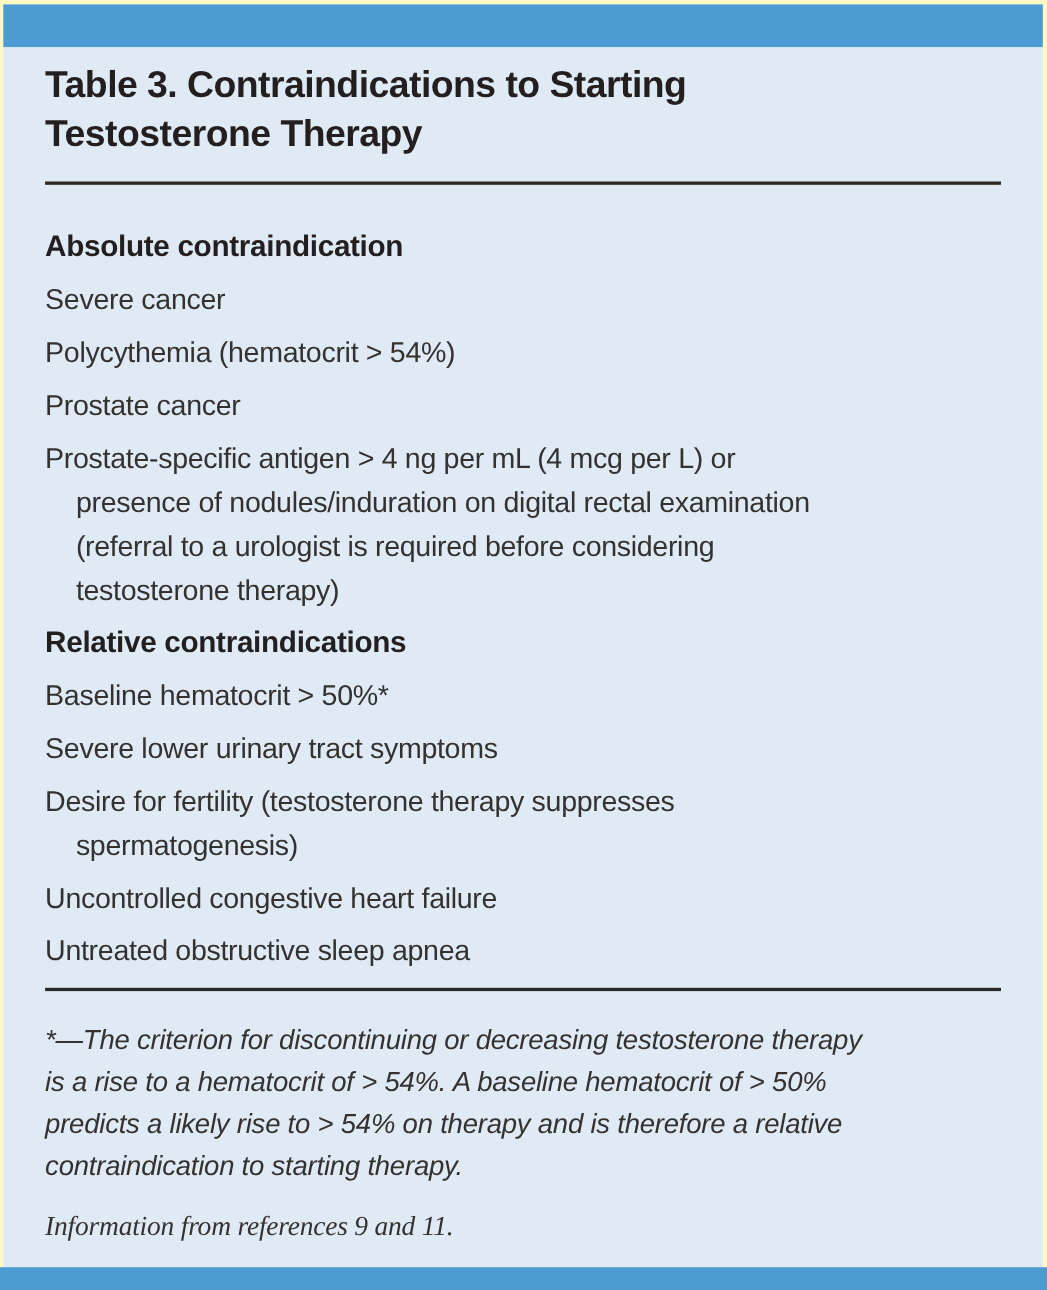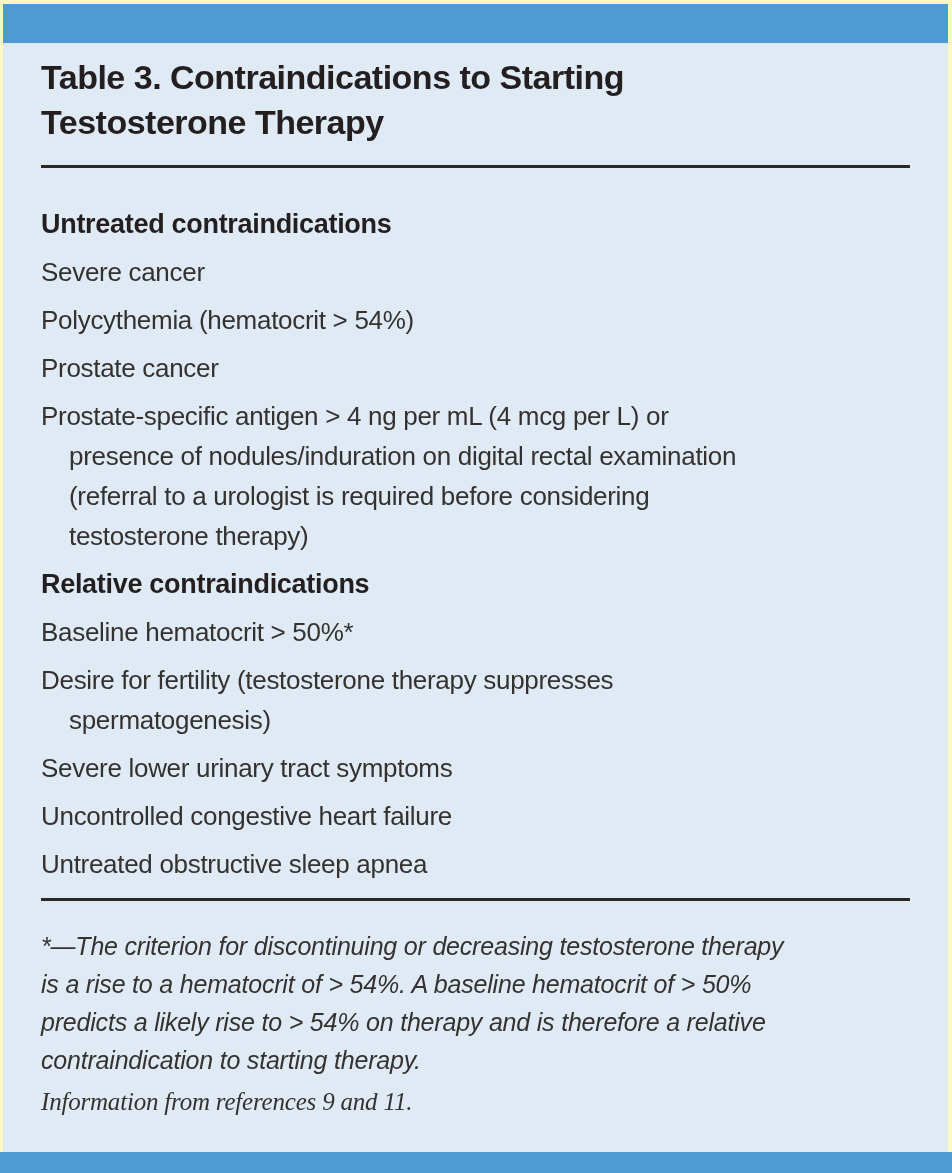--- a/index.html
+++ b/index.html
@@ -87,21 +87,21 @@
     margin-bottom: 8px;
   }
 
   .footnote {
     font-size: 25px;
     font-style: italic;
     letter-spacing: -0.2px;
     line-height: 38px;
     color: var(--body-text);
     white-space: pre-line;
-    margin-bottom: 4px;
+    margin-bottom: 18px;
   }
 
   .source-note {
     font-size: 25px;
     font-style: italic;
     letter-spacing: -0.2px;
     line-height: 38px;
     color: var(--body-text);
     font-family: Liberation Serif, serif;
   }
@@ -112,33 +112,33 @@
 <div class="page">
   <div class="top-bar"></div>
 
   <div class="panel">
     <h1 class="table-title">Table 3. Contraindications to Starting
 Testosterone Therapy</h1>
 
     <hr class="rule after-title">
 
     <div id="contraindications-list">
-        <h2 class="section-heading">Untreated contraindications</h2>
+        <h2 class="section-heading">Absolute contraindication</h2>
         <p class="list-item">Severe cancer</p>
         <p class="list-item">Polycythemia (hematocrit &gt; 54%)</p>
         <p class="list-item">Prostate cancer</p>
         <p class="list-item">Prostate-specific antigen &gt; 4 ng per mL (4 mcg per L) or
 presence of nodules/induration on digital rectal examination
 (referral to a urologist is required before considering
 testosterone therapy)</p>
         <h2 class="section-heading">Relative contraindications</h2>
         <p class="list-item">Baseline hematocrit &gt; 50%*</p>
+        <p class="list-item">Severe lower urinary tract symptoms</p>
         <p class="list-item">Desire for fertility (testosterone therapy suppresses
 spermatogenesis)</p>
-        <p class="list-item">Severe lower urinary tract symptoms</p>
         <p class="list-item">Uncontrolled congestive heart failure</p>
         <p class="list-item">Untreated obstructive sleep apnea</p>
       </div>
 
     <hr class="rule before-footnote">
 
     <p class="footnote">*—The criterion for discontinuing or decreasing testosterone therapy
 is a rise to a hematocrit of &gt; 54%. A baseline hematocrit of &gt; 50%
 predicts a likely rise to &gt; 54% on therapy and is therefore a relative
 contraindication to starting therapy.</p>

